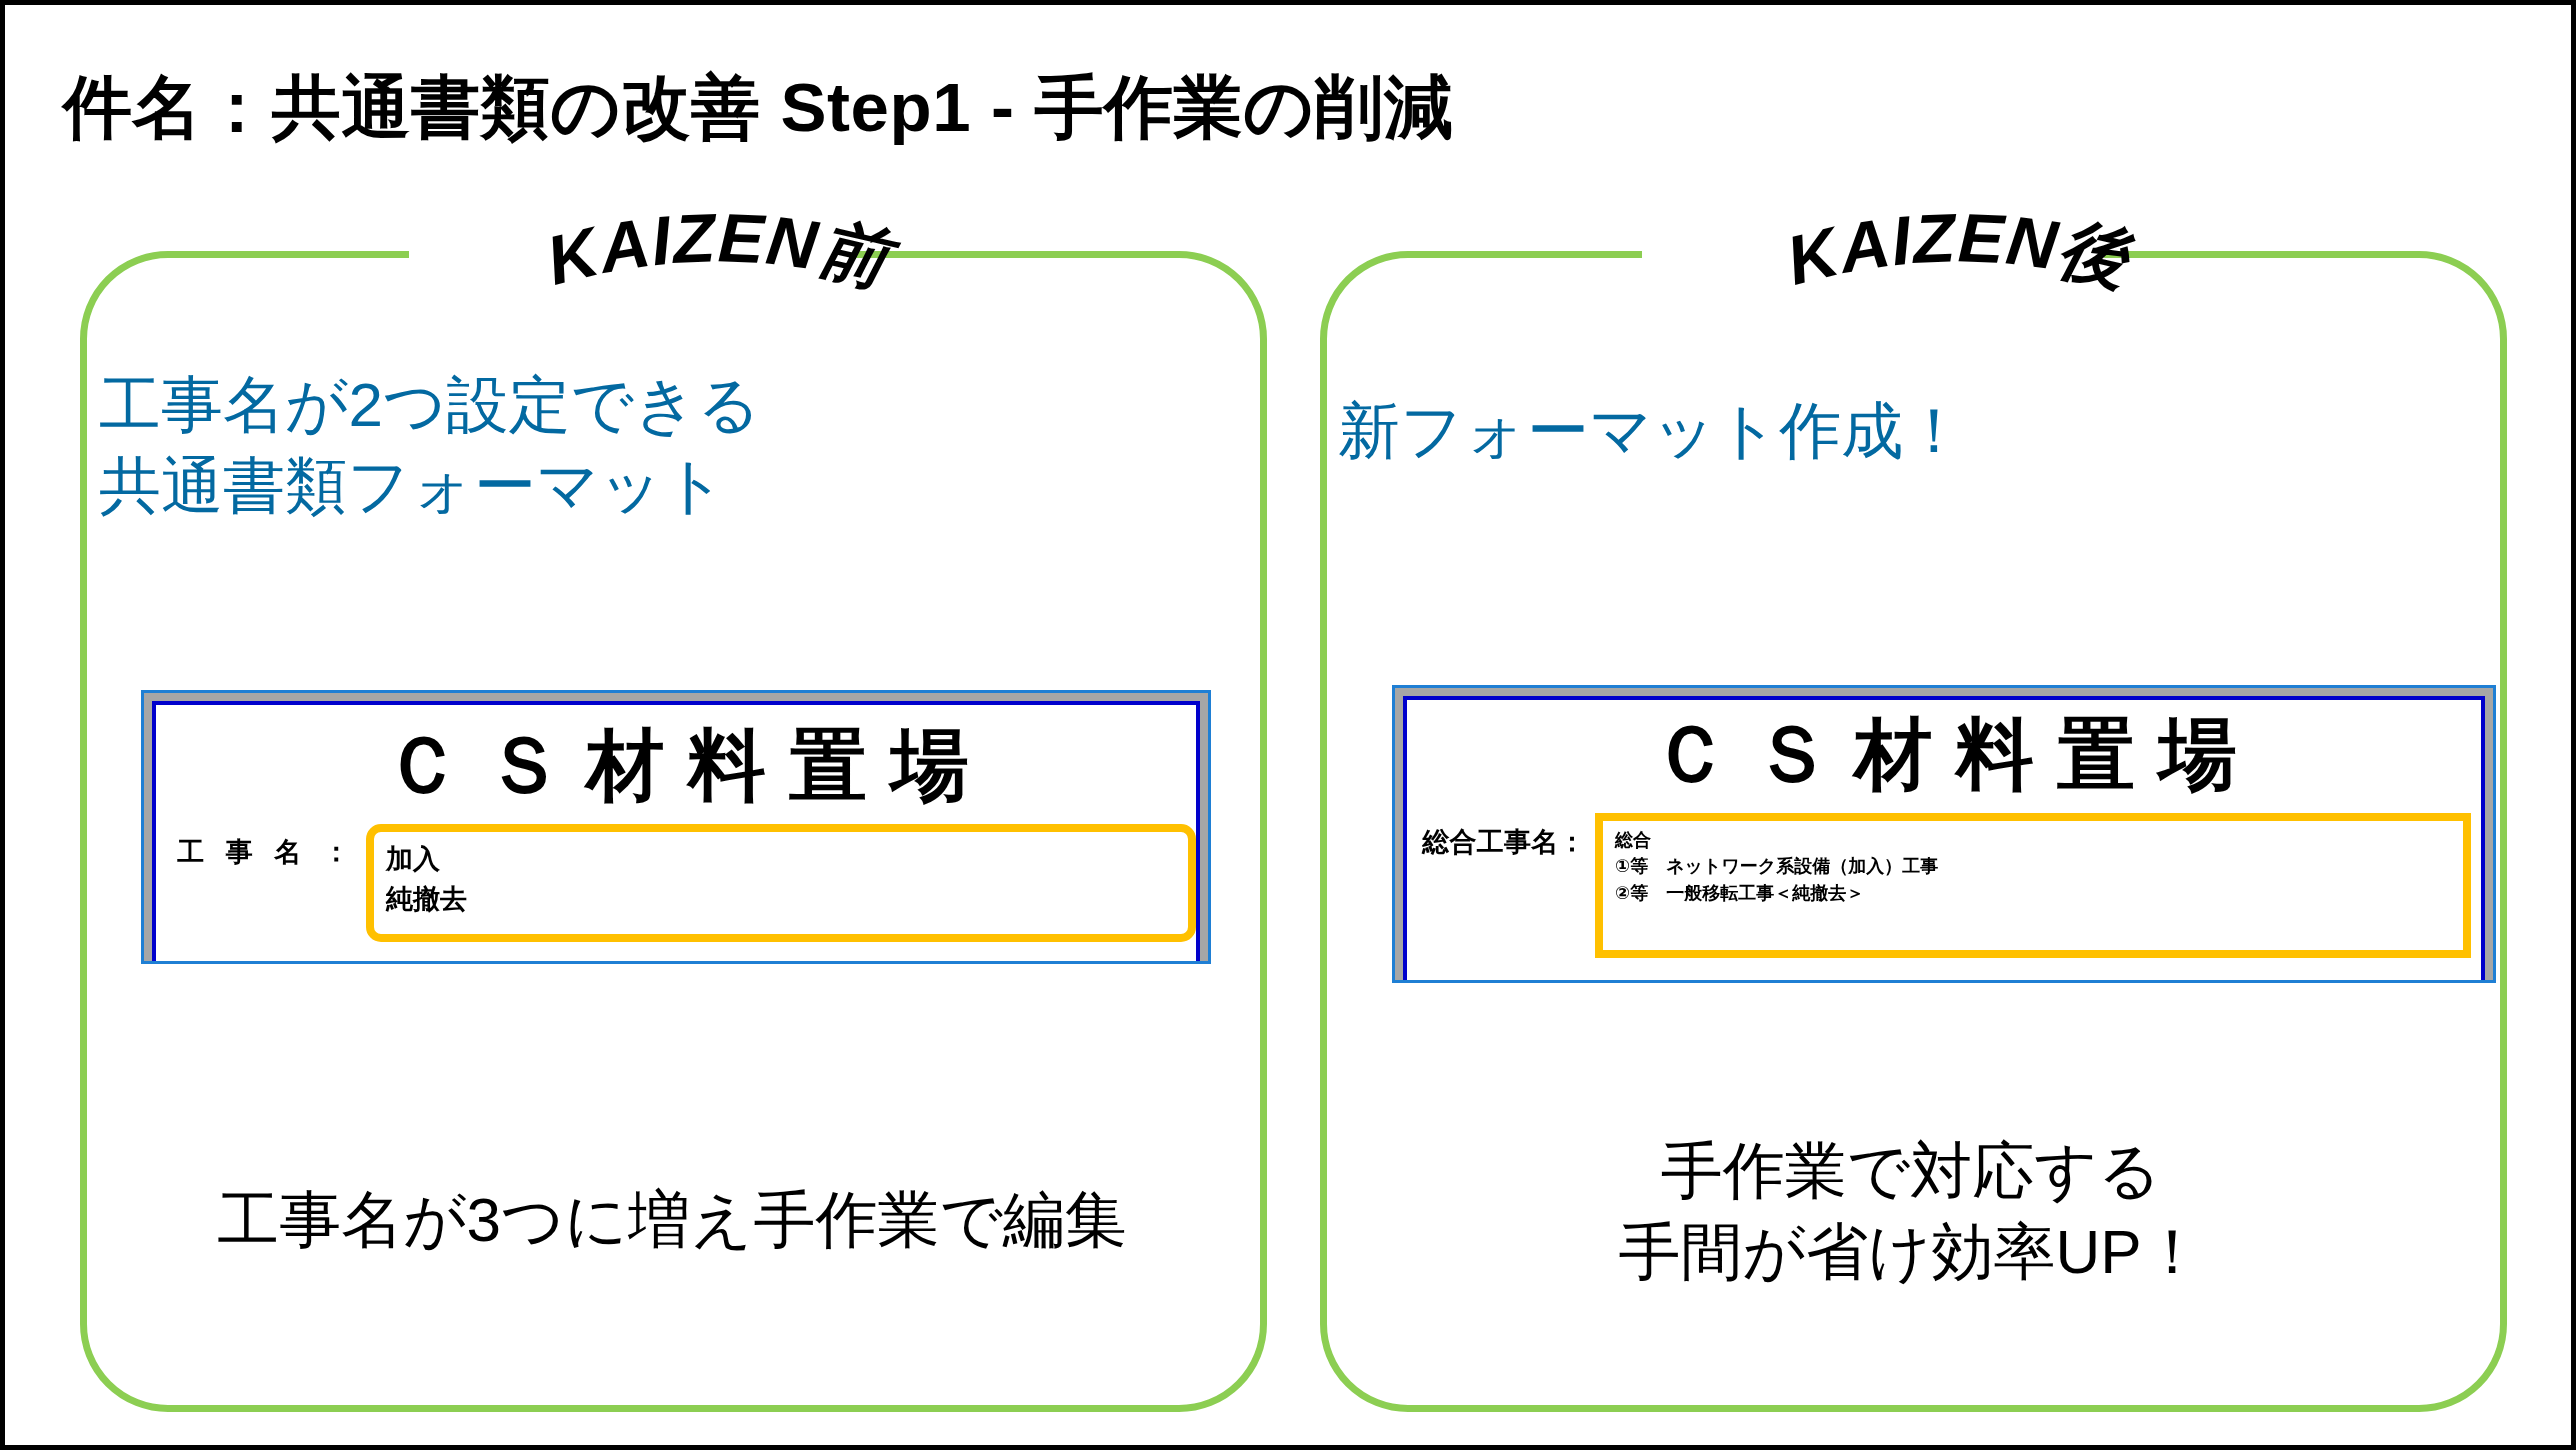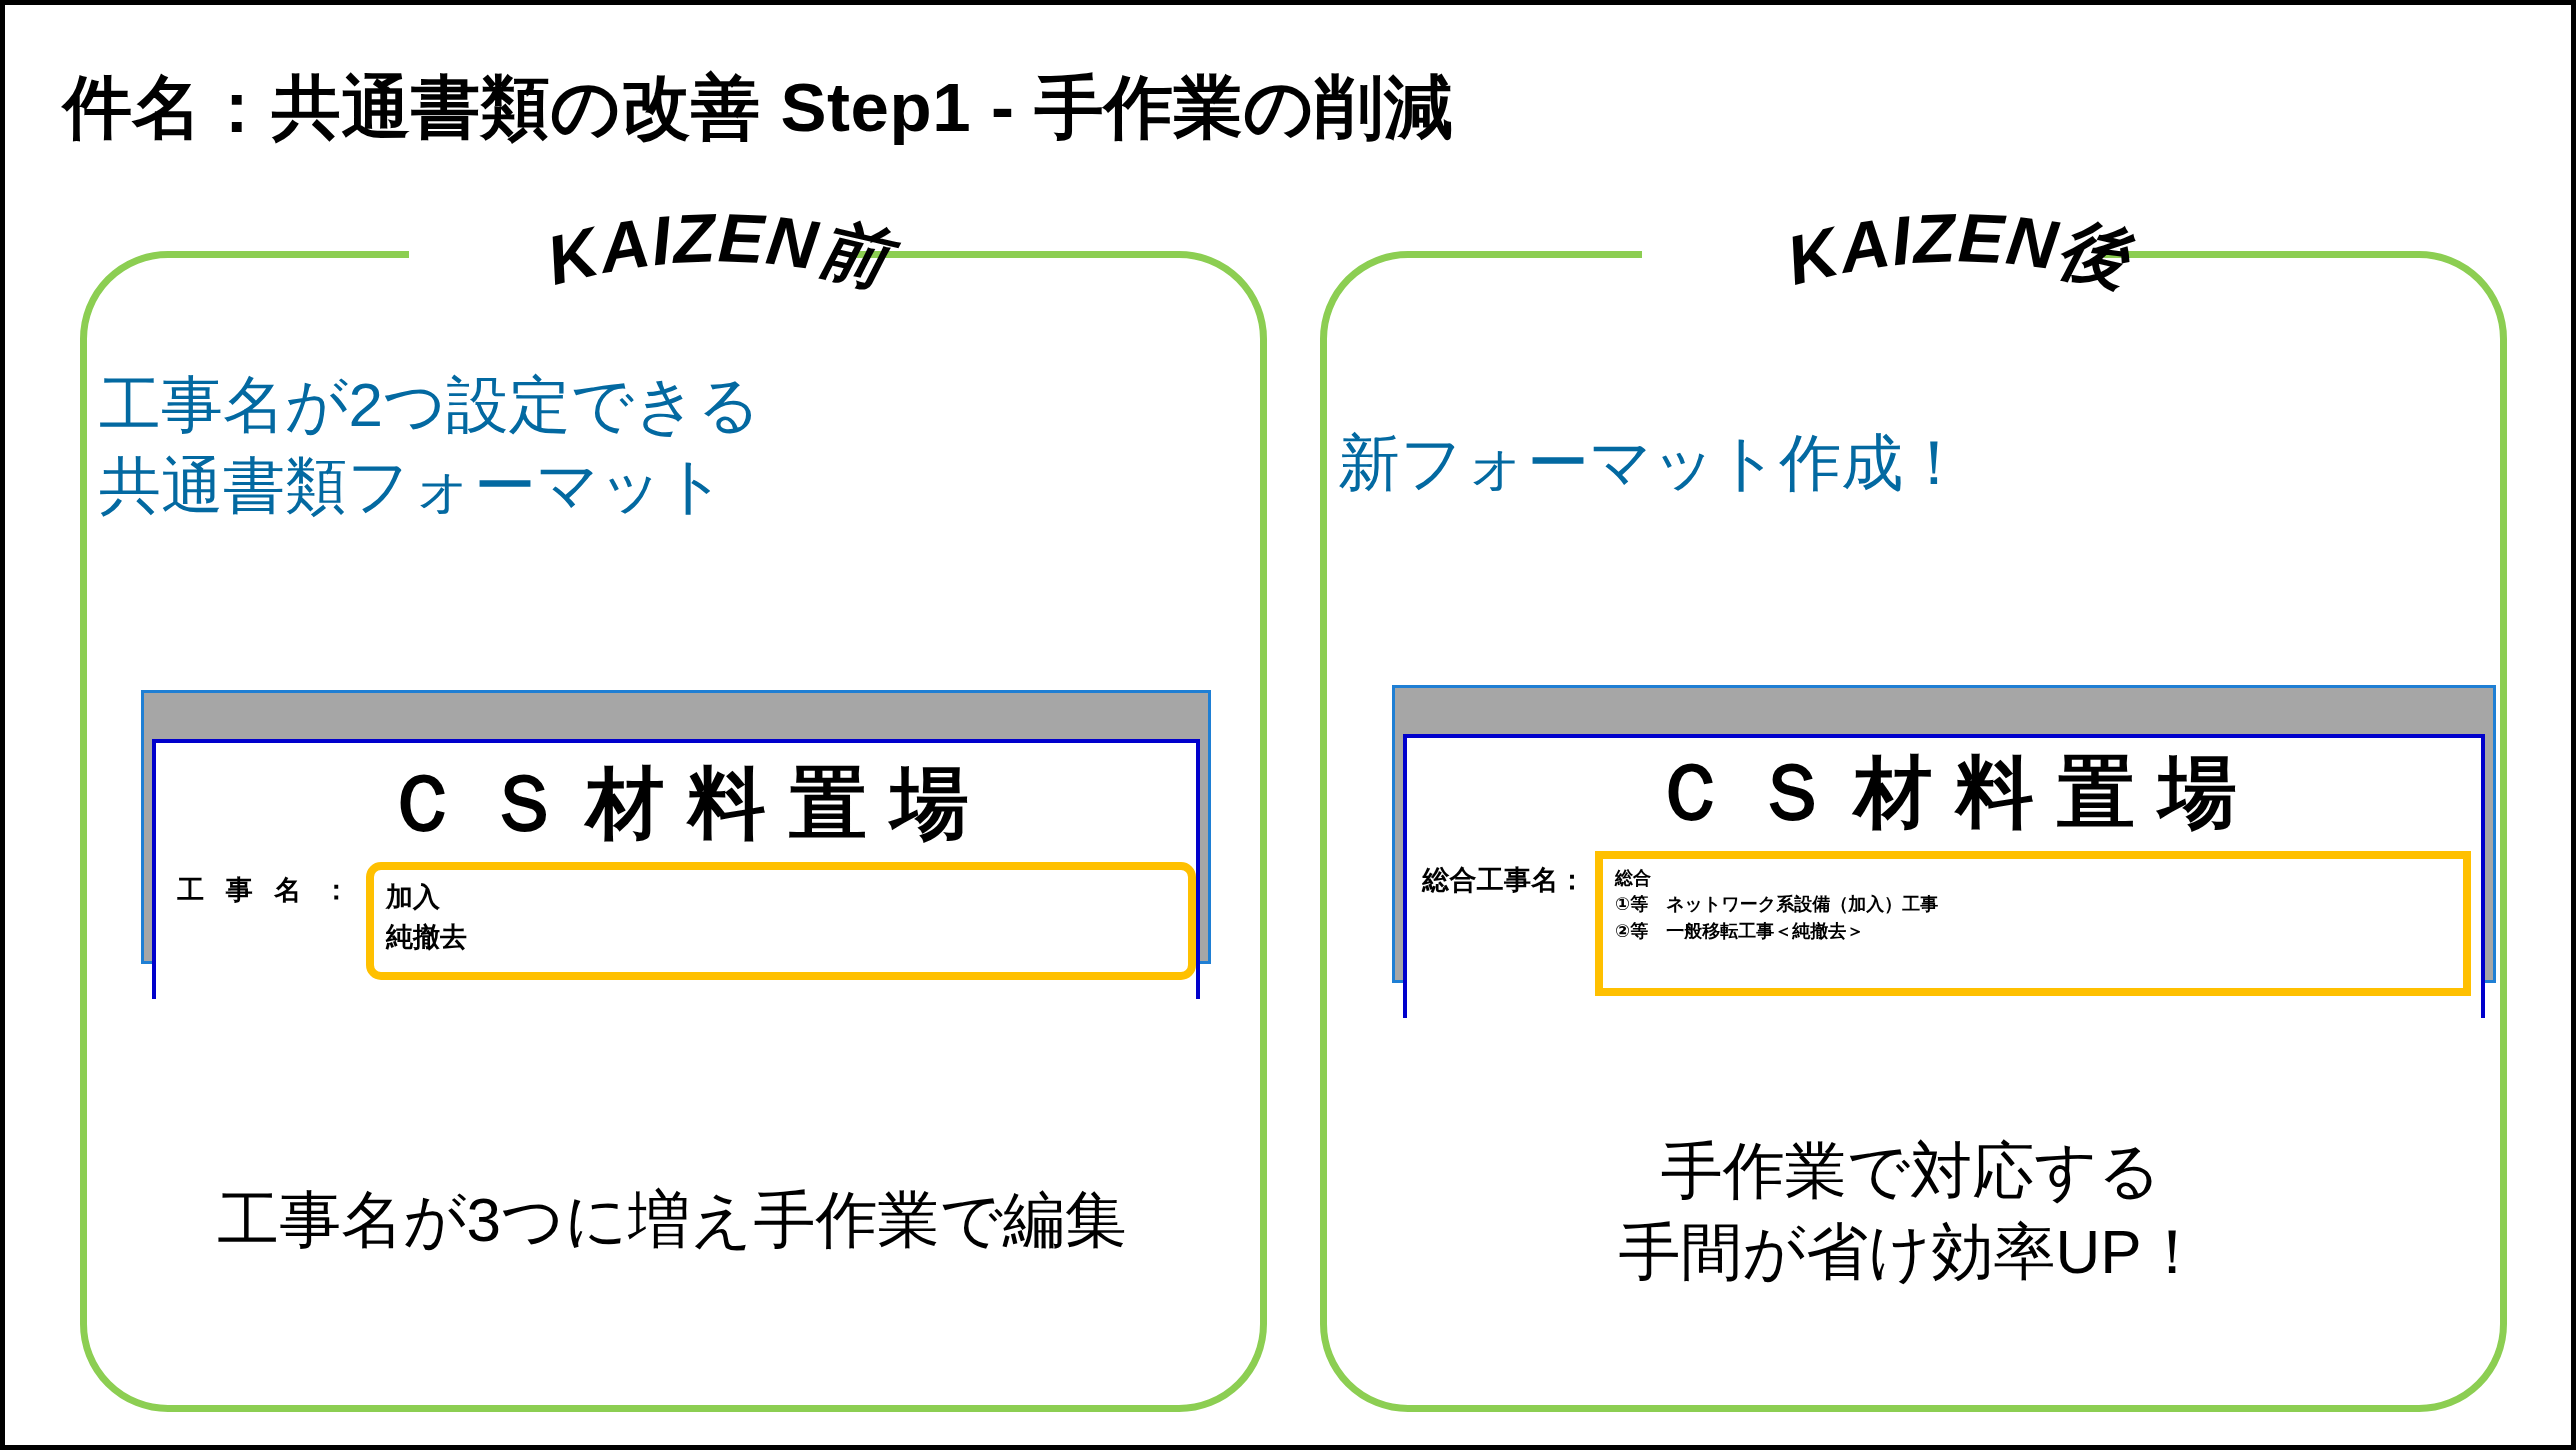--- a/index.html
+++ b/index.html
@@ -74,21 +74,21 @@
   
   .panel-top-text {
     position: absolute;
     text-align: left;
     font-size: 62px;
     line-height: 1.30;
     color: #0369a1;
     white-space: pre-line;
   }
   #top-text-before { left: 94px;  top: 360px; width: 1146px; }
-  #top-text-after  { left: 1333px; top: 386px; width: 1146px; margin-top: 32px; }
+  #top-text-after  { left: 1333px; top: 386px; width: 1146px; }
 
   .panel-bottom-text {
     position: absolute;
     text-align: center;
     font-size: 62px;
     line-height: 1.30;
     color: #000000;
     white-space: pre-line;
   }
   #bottom-text-before { left: 94px;  top: 1175px; width: 1146px; }
@@ -104,21 +104,20 @@
   #doc-before { left: 136px;  top: 685px; width: 1070px; height: 274px; }
   #doc-after  { left: 1387px; top: 680px; width: 1104px; height: 298px; }
 
   .doc-inner {
     position: relative;
     width: 100%;
     height: 100%;
     background: #ffffff;
     border: 4.1px solid #0000CC;
     border-bottom: none;
-    margin-top: 38px;
   }
 
   .doc-heading {
     text-align: center;
     font-weight: bold;
     color: #000000;
     letter-spacing: 0.30em;
     text-indent: 0.30em;
     line-height: 1.0;
   }

